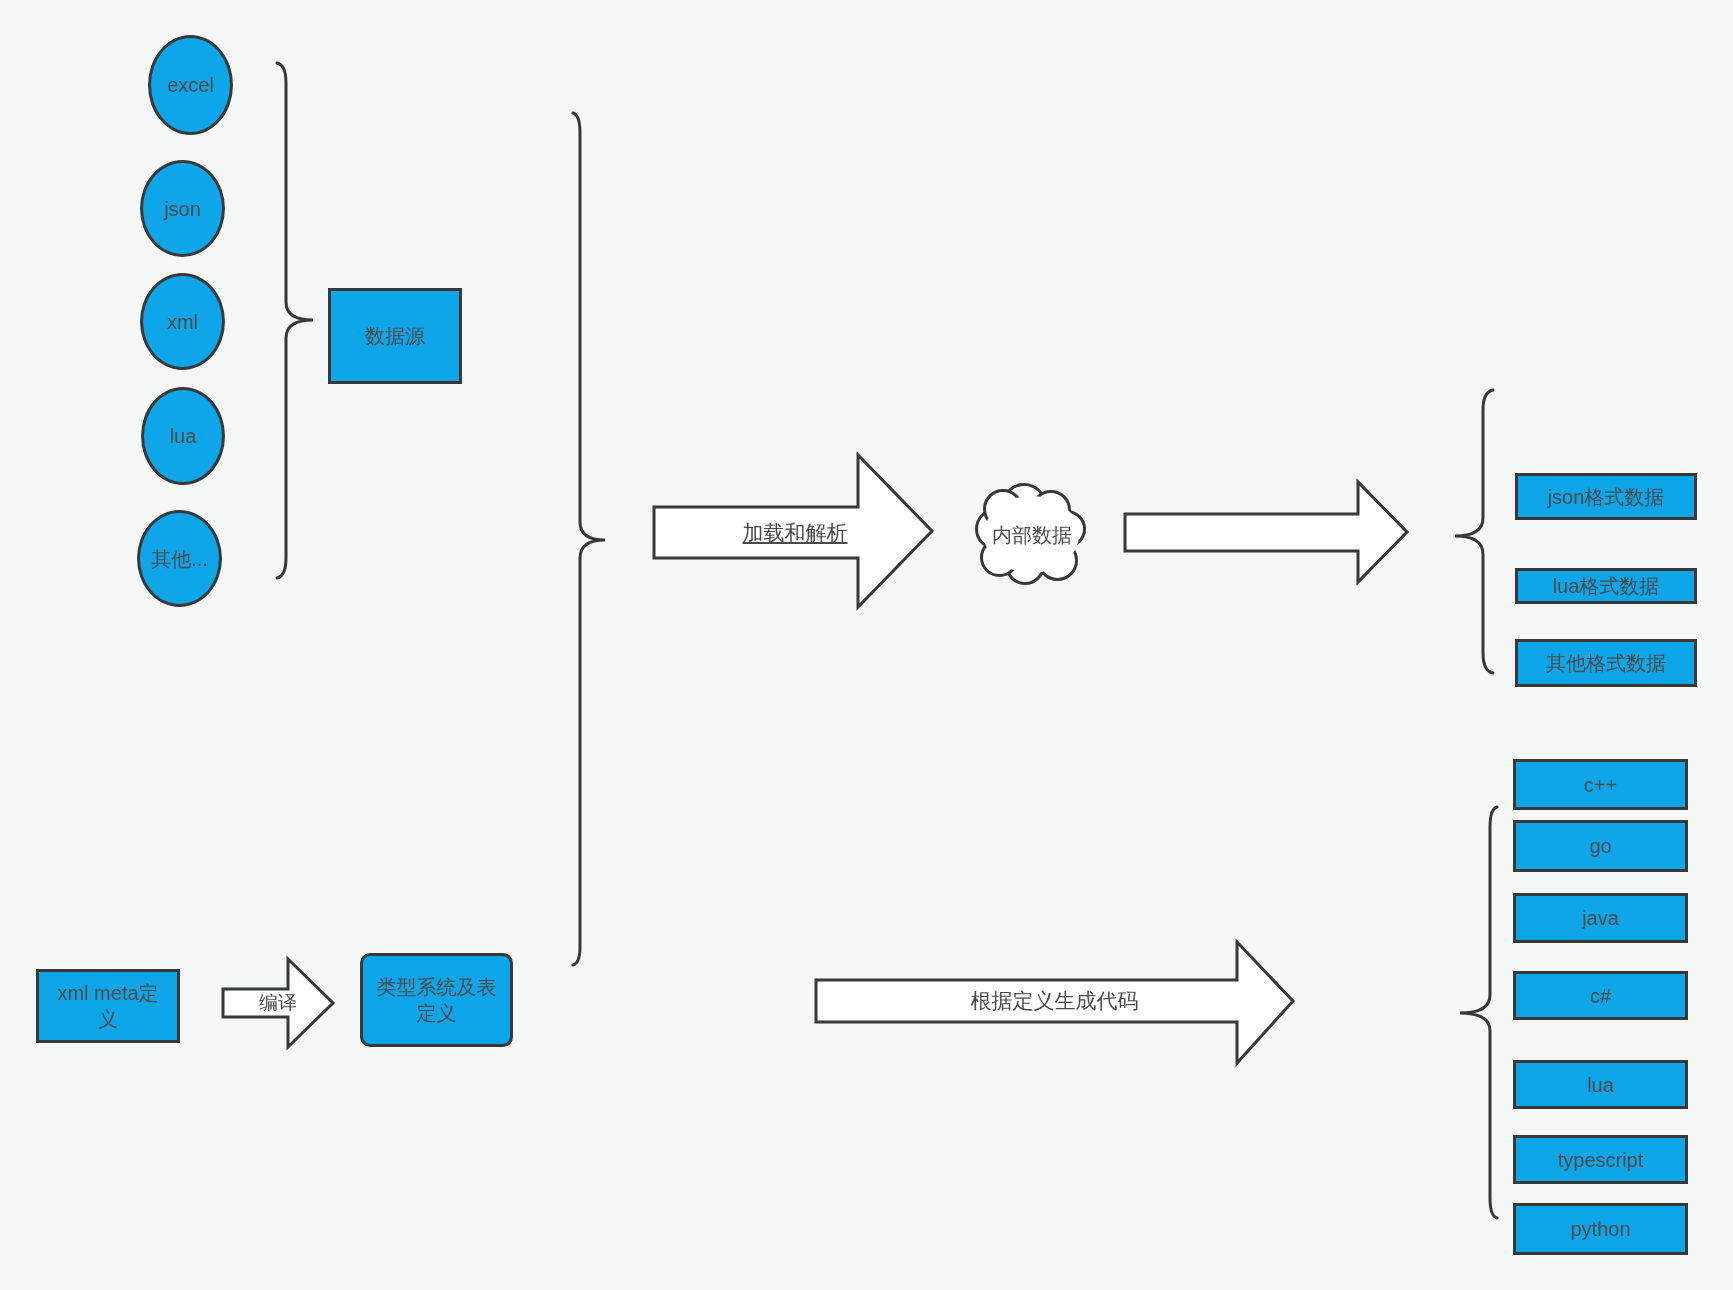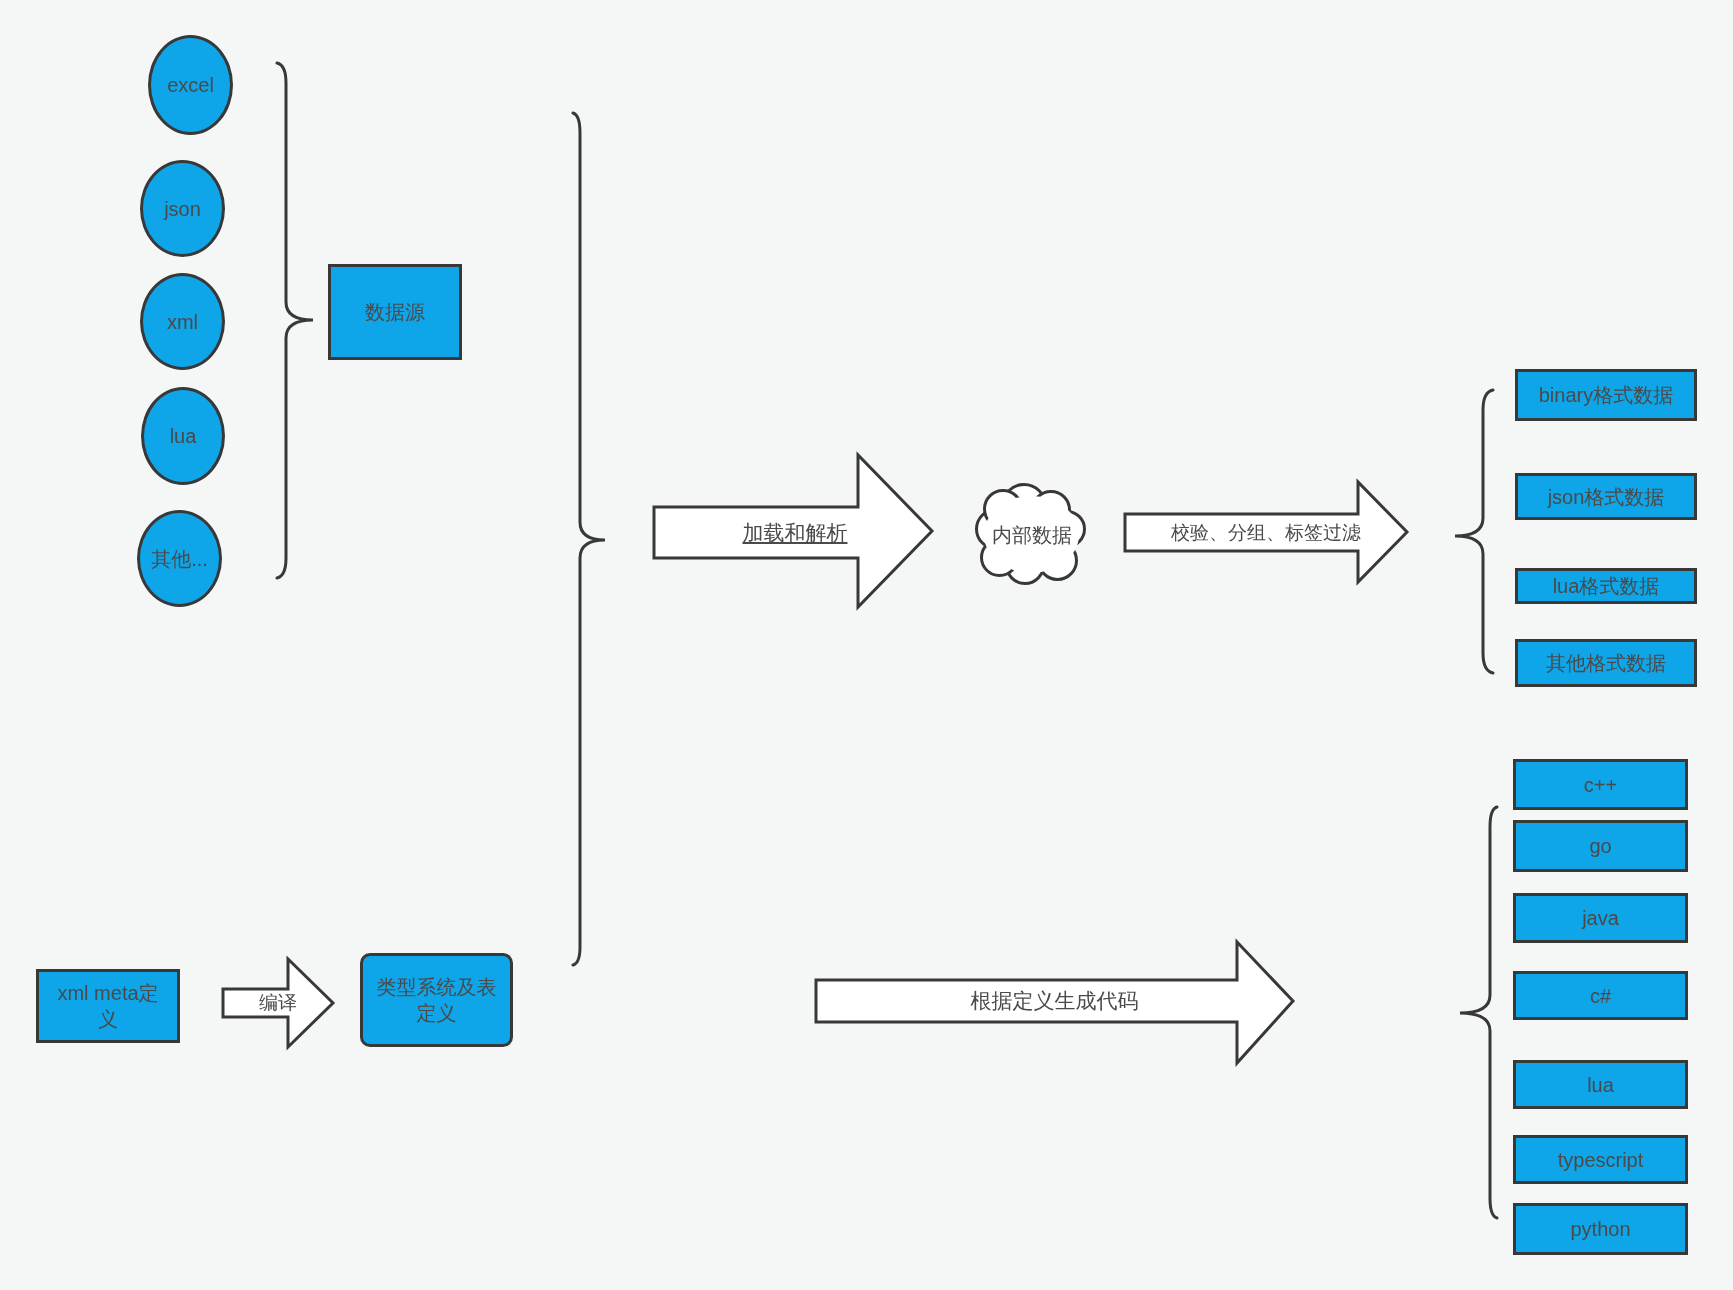--- a/index.html
+++ b/index.html
@@ -58,21 +58,21 @@
   <div class="shape ellipse" style="left:148px;top:35px;width:85px;height:100px;">excel</div>
   <div class="shape ellipse" style="left:140px;top:160px;width:85px;height:97px;">json</div>
   <div class="shape ellipse" style="left:140px;top:273px;width:85px;height:97px;">xml</div>
   <div class="shape ellipse" style="left:141px;top:387px;width:84px;height:98px;">lua</div>
   <div class="shape ellipse" style="left:137px;top:510px;width:85px;height:97px;">其他...</div>
 
   <svg class="deco" style="left:270px;top:61px;" width="46" height="521">
     <path d="M 7 2 Q 16 4 16 22 L 16 241 Q 16 259 43 259 Q 16 259 16 277 L 16 497 Q 16 515 7 517"></path>
   </svg>
 
-  <div class="shape" style="left:328px;top:264px;width:134px;height:96px;">数据源</div>
+  <div class="shape" style="left:328px;top:288px;width:134px;height:96px;">数据源</div>
 
   <svg class="deco" style="left:570px;top:111px;" width="40" height="860">
     <path d="M 3 2 Q 10 4 10 22 L 10 411 Q 10 429 35 429 Q 10 429 10 447 L 10 836 Q 10 852 3 854"></path>
   </svg>
 
   <svg class="deco" style="left:650px;top:450px;" width="290" height="165">
     <polygon points="4,57 208,57 208,5 282,81 208,157 208,108 4,108"></polygon>
   </svg>
   <div class="label" style="left:650px;top:507px;width:290px;height:51px;font-size:21px;text-decoration:underline;">加载和解析</div>
 
@@ -85,27 +85,25 @@
     <div class="cbump" style="left:5px;top:55px;width:39px;height:39px;"></div>
     <div class="cbump" style="left:0px;top:25px;width:42px;height:42px;"></div>
     <div class="cbump" style="left:8px;top:6px;width:40px;height:40px;"></div>
     <div class="cmask" style="left:9px;top:13px;width:95px;height:77px;"></div>
     <div class="label" style="left:0;top:0;width:114px;height:104px;">内部数据</div>
   </div>
 
   <svg class="deco" style="left:1121px;top:478px;" width="290" height="110">
     <polygon points="4,36 237,36 237,4 286,54 237,104 237,73 4,73"></polygon>
   </svg>
-  <div class="label" style="left:1121px;top:514px;width:290px;height:37px;font-size:19px;">校验、分组、标签过滤</div>
 
   <svg class="deco" style="left:1450px;top:388px;" width="46" height="291">
     <path d="M 43 2 Q 33 4 33 22 L 33 130 Q 33 148 5 148 Q 33 148 33 166 L 33 265 Q 33 283 43 285"></path>
   </svg>
 
-  <div class="shape" style="left:1515px;top:369px;width:182px;height:52px;">binary格式数据</div>
   <div class="shape" style="left:1515px;top:473px;width:182px;height:47px;">json格式数据</div>
   <div class="shape" style="left:1515px;top:568px;width:182px;height:36px;">lua格式数据</div>
   <div class="shape" style="left:1515px;top:639px;width:182px;height:48px;">其他格式数据</div>
 
   <div class="shape" style="left:36px;top:969px;width:144px;height:74px;padding:0 14px;">xml meta定义</div>
 
   <svg class="deco" style="left:219px;top:955px;" width="118" height="96">
     <polygon points="4,34 69,34 69,4 114,48 69,92 69,62 4,62"></polygon>
   </svg>
   <div class="label" style="left:219px;top:985px;width:118px;height:36px;font-size:19px;">编译</div>

